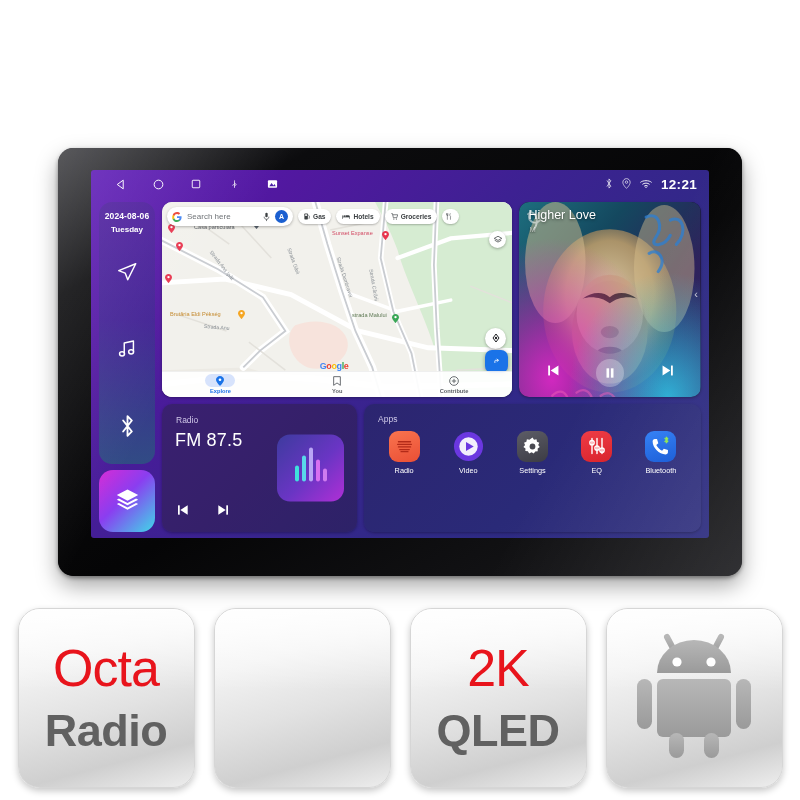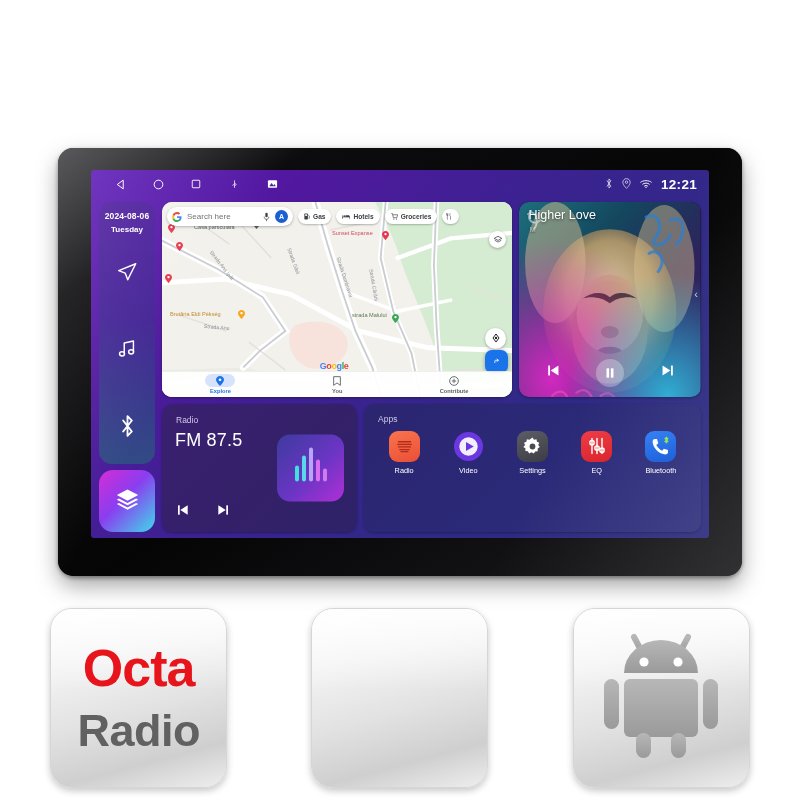--- a/index.html
+++ b/index.html
@@ -193,21 +193,21 @@
     border:1px solid #d6d6d6;
     display:flex;flex-direction:column;align-items:center;justify-content:center;
     position:relative;overflow:hidden;
   }
   .badge::after{
     content:"";position:absolute;left:0;top:0;width:100%;height:46%;
     background:linear-gradient(180deg,rgba(255,255,255,.85),rgba(255,255,255,0));
     pointer-events:none;
   }
   .badge-top{
-    color:#e8141c;font-size:52px;font-weight:700;line-height:1;
+    color:#e8141c;font-size:52px;font-weight:400;line-height:1;
     position:relative;z-index:2;letter-spacing:-1px;
   }
   .badge-bottom{
     color:#616161;font-size:45px;font-weight:700;line-height:1;margin-top:14px;
     position:relative;z-index:2;letter-spacing:-.5px;
   }
   #android-badge{position:relative;}
   #android-robot{position:relative;z-index:2;}
   #android-version{
     position:absolute;z-index:3;left:50%;top:52%;transform:translate(-50%,-50%);
@@ -665,20 +665,24 @@
 <div id="feature-badges">
 
   <div class="badge">
     <div class="badge-top">Octa</div>
     <div class="badge-bottom">Radio</div>
   </div>
 
   <div class="badge">
   </div>
 
+  <div class="badge">
+    <div class="badge-top">2K</div>
+    <div class="badge-bottom">QLED</div>
+  </div>
 
   <div class="badge" id="android-badge">
     <span id="android-robot">
       <svg width="118" height="125" viewBox="0 0 118 125">
         <defs>
           <linearGradient id="rg" x1="0" y1="0" x2="0" y2="1">
             <stop offset="0%" stop-color="#b7b7b7"></stop>
               <stop offset="100%" stop-color="#9a9a9a"></stop>
           </linearGradient>
         </defs>

